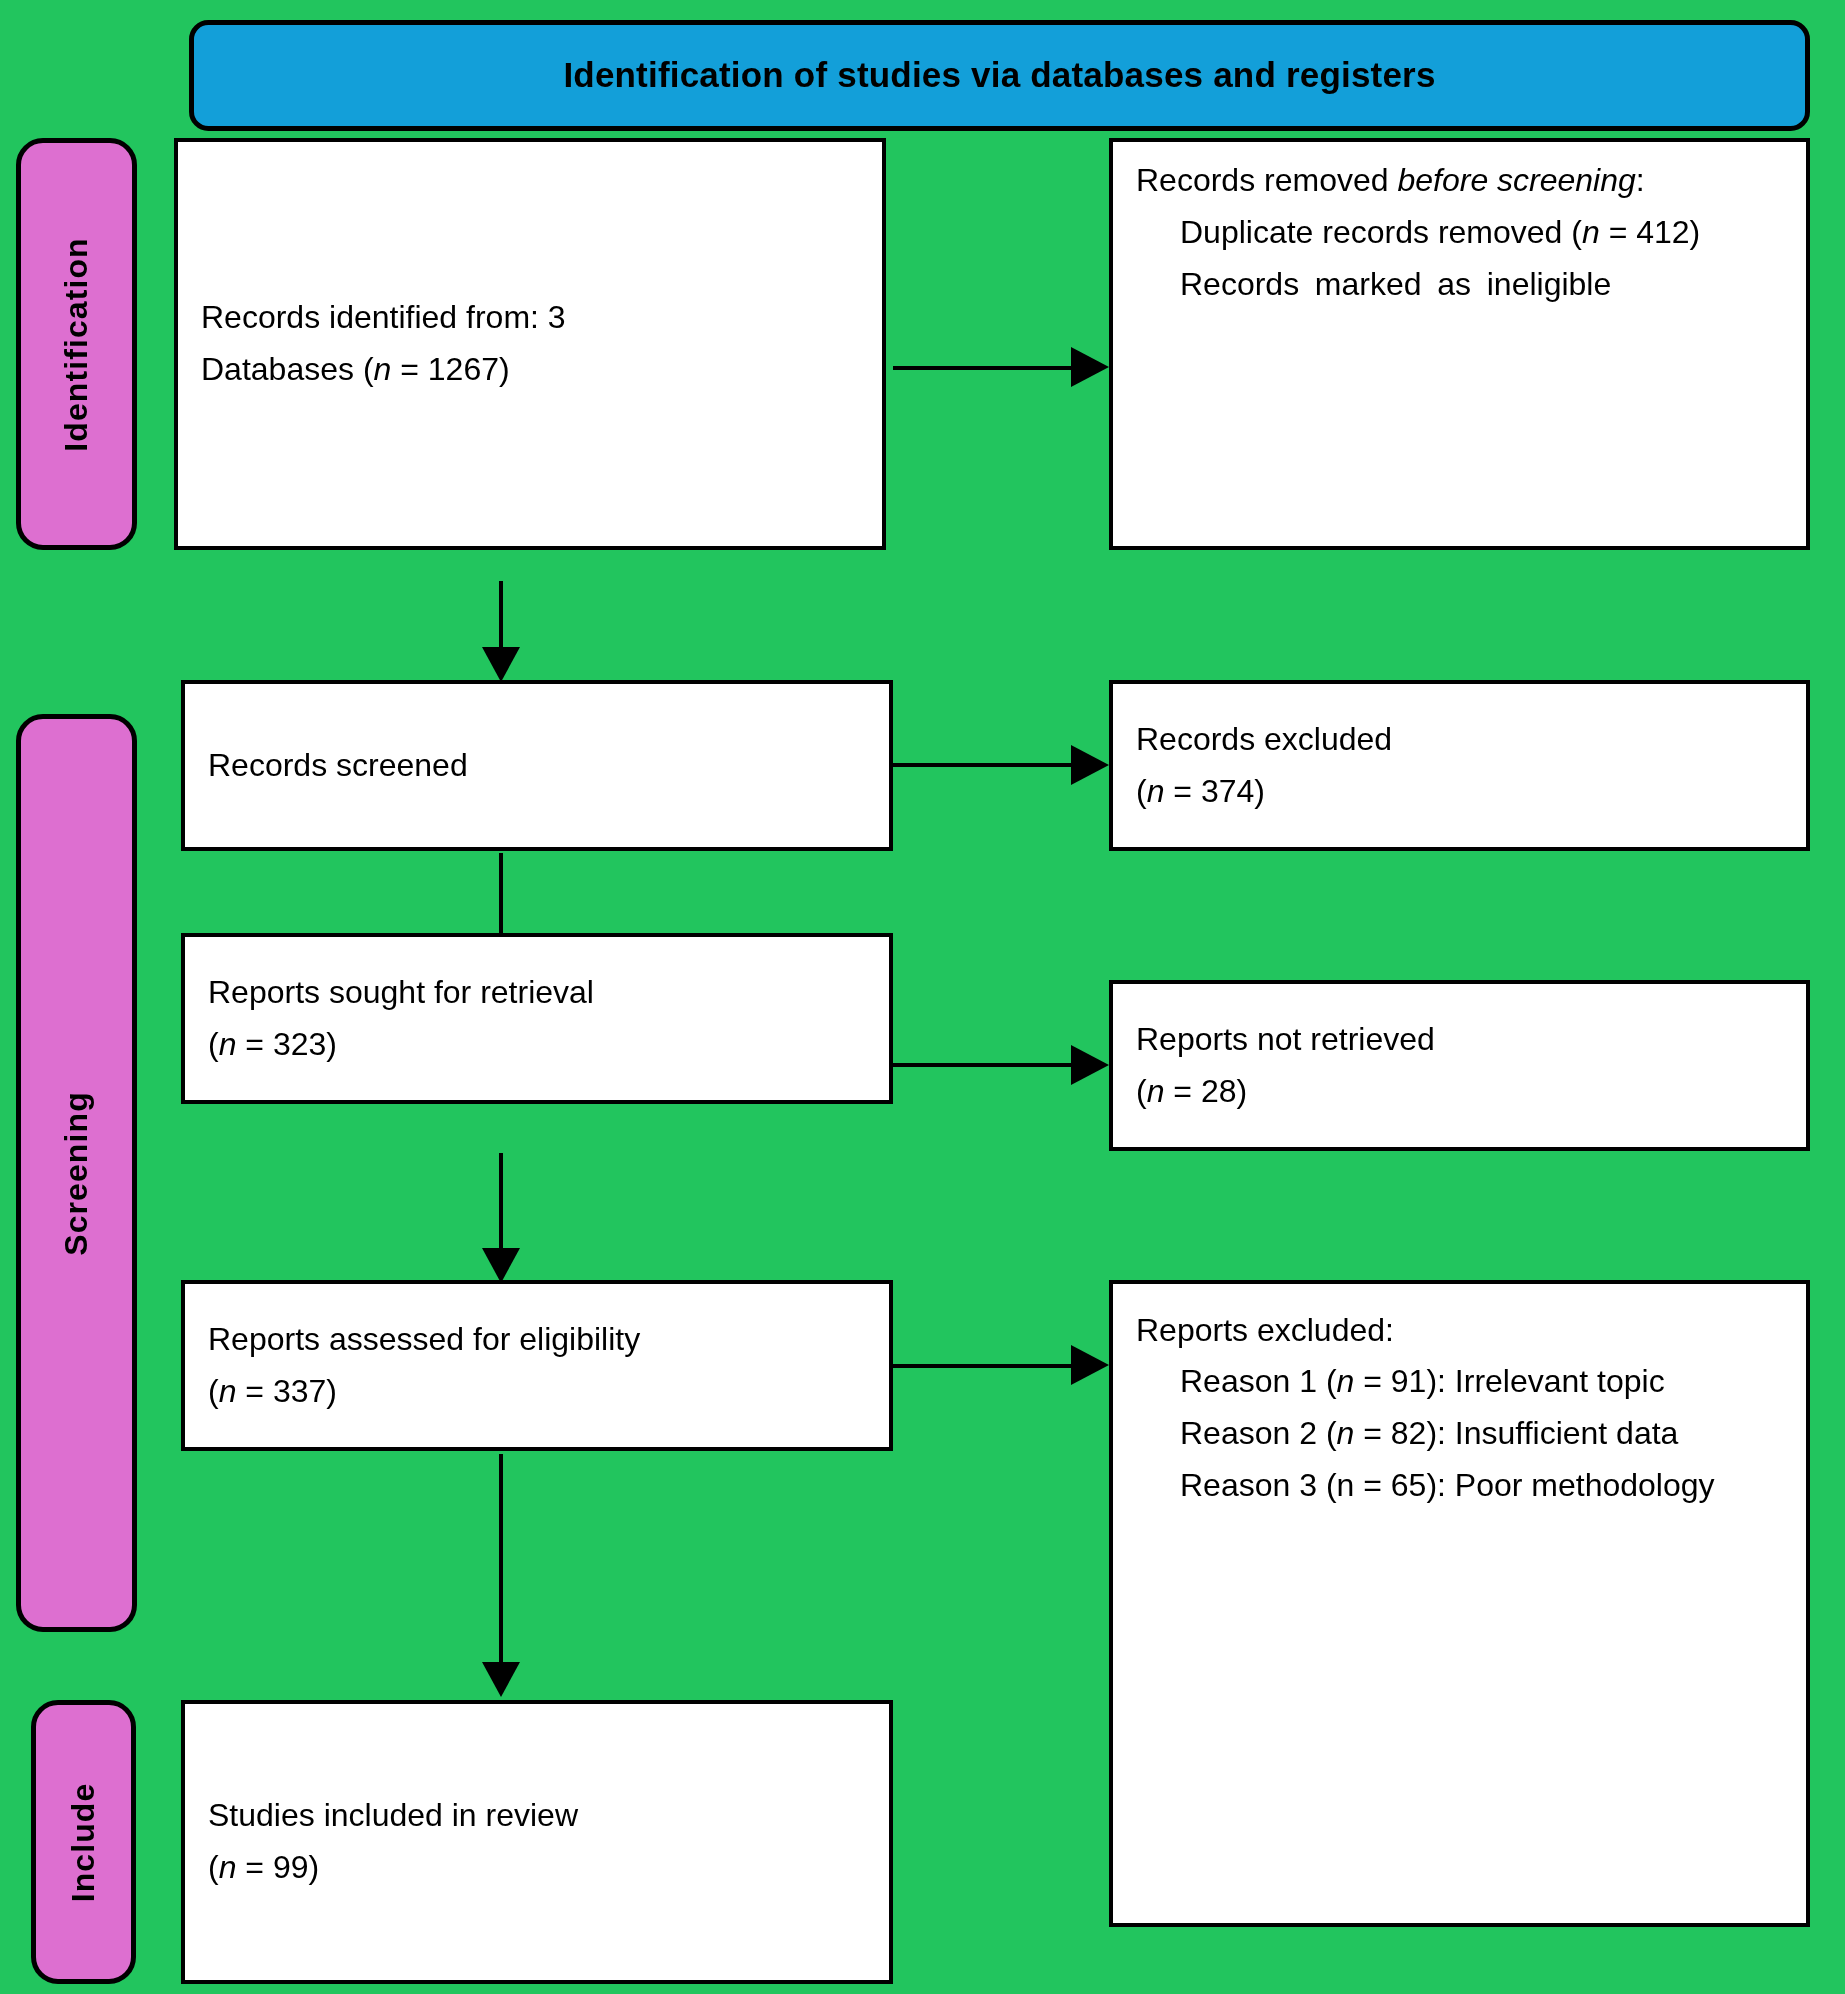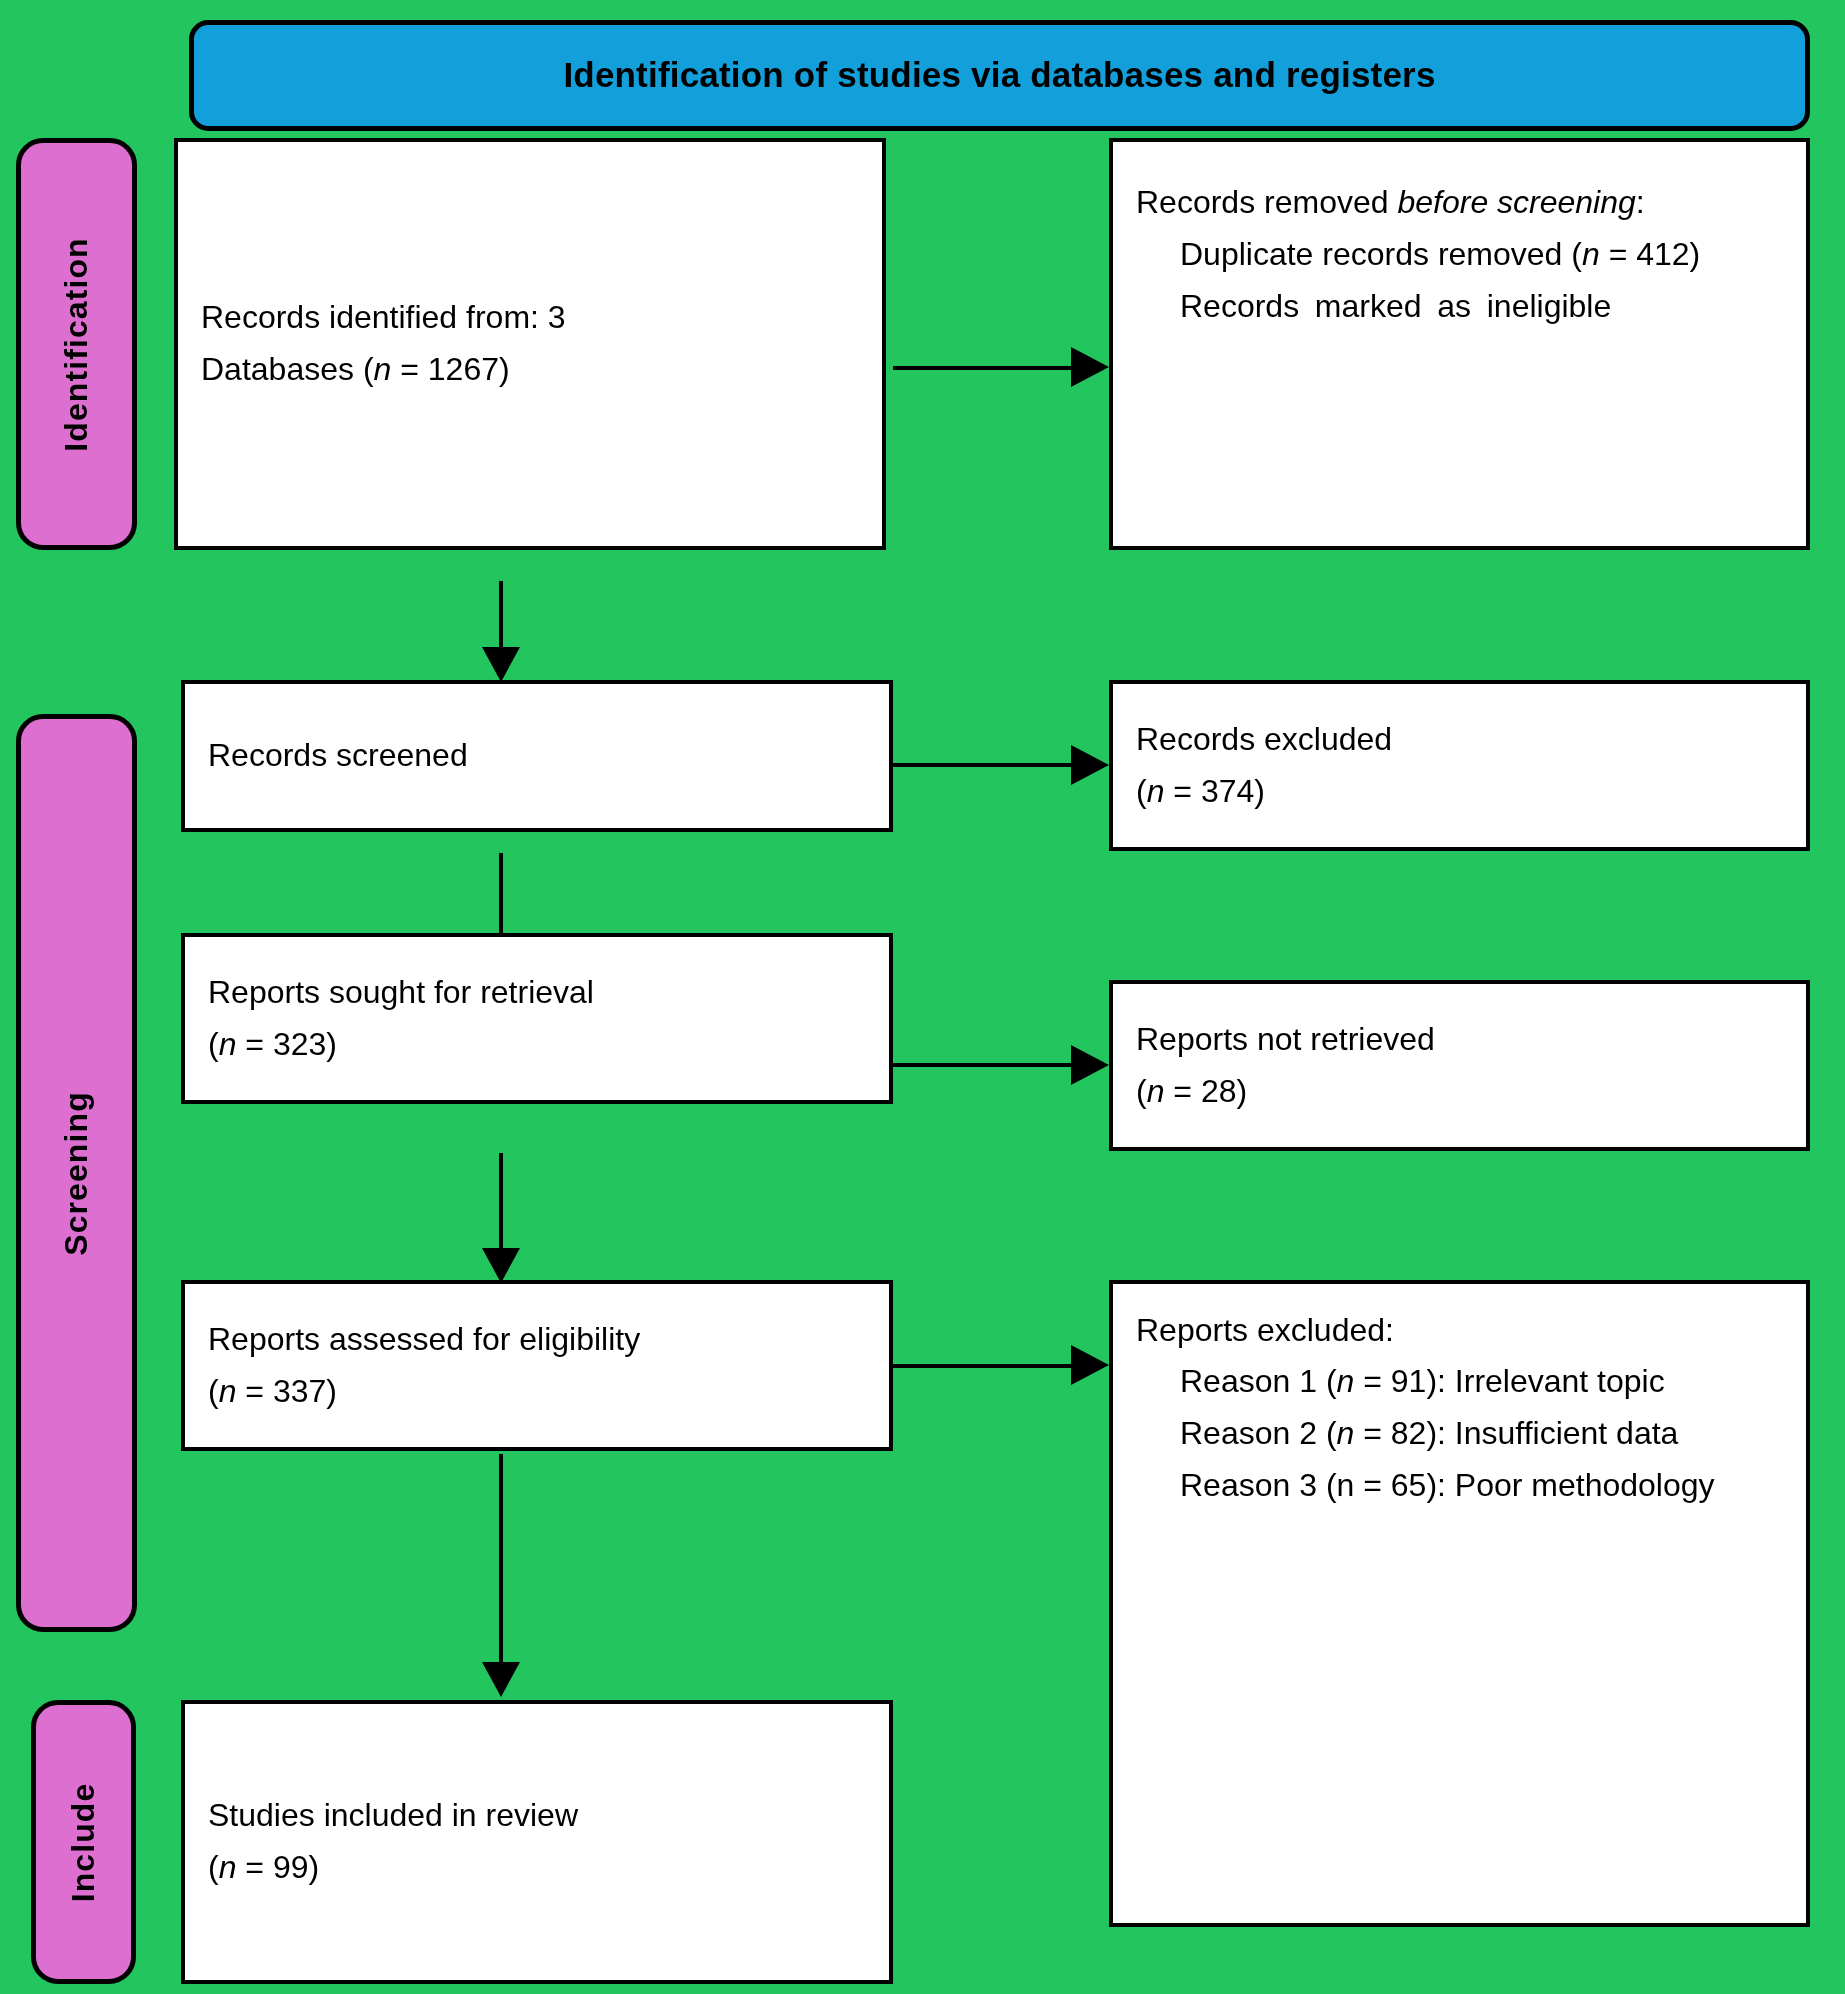--- a/index.html
+++ b/index.html
@@ -136,37 +136,37 @@
     <span class="stage-label-text">Include</span>
   </div>
 
   <div class="box" style="left:174px; top:138px; width:712px; height:412px;">
     <div class="box-line">Records identified from: 3</div>
     <div class="box-line">
       <span>Databases (</span><em>n</em><span> = 1267)</span>
     </div>
   </div>
 
-  <div class="box" style="left:1109px; top:138px; width:701px; height:412px; justify-content:flex-start; padding-top:35px;">
+  <div class="box" style="left:1109px; top:138px; width:701px; height:412px; justify-content:flex-start; padding-top:13px;">
     <div class="box-line justified">
       <span>Records removed </span><em>before screening</em><span>:</span>
     </div>
     <div class="box-line justified indent">
       <span>Duplicate records removed (</span><em>n</em><span> = 412)</span>
     </div>
     <div class="box-line indent" style="word-spacing:6.8px;">Records marked as ineligible</div>
   </div>
 
   <div class="h-line" style="left:893px; top:366px; width:179px;"></div>
   <div class="h-head" style="left:1071px; top:347px;"></div>
 
   <div class="v-line" style="left:499px; top:581px; height:68px;"></div>
   <div class="v-head" style="left:482px; top:647px;"></div>
 
-  <div class="box" style="left:181px; top:680px; width:712px; height:152px;gap:40px;">
+  <div class="box" style="left:181px; top:680px; width:712px; height:171px;gap:40px;">
     <div class="box-line">Records screened</div>
   </div>
 
   <div class="box" style="left:1109px; top:680px; width:701px; height:171px;">
     <div class="box-line">Records excluded</div>
     <div class="box-line">
       <span>(</span><em>n</em><span> = 374)</span>
     </div>
   </div>
 

